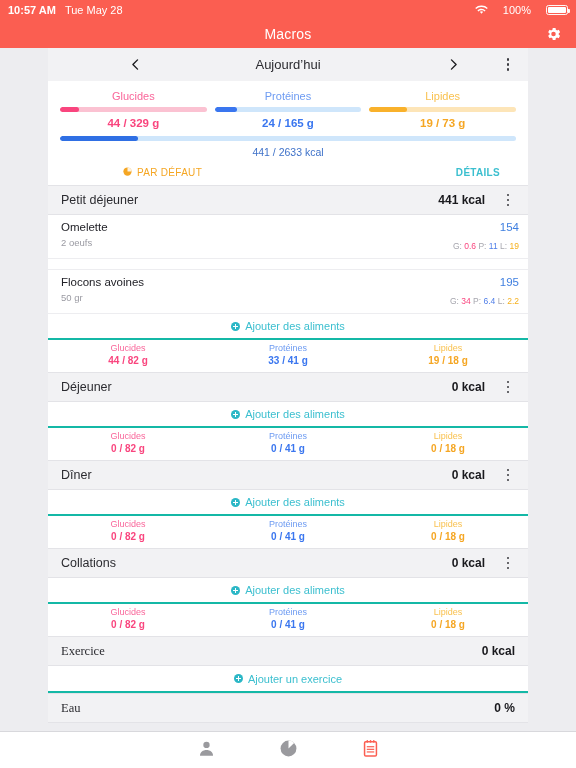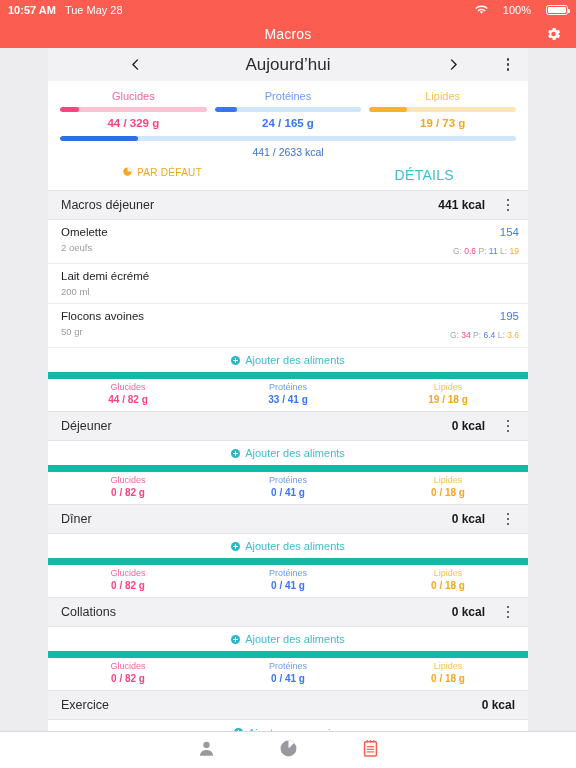--- a/index.html
+++ b/index.html
@@ -46,21 +46,21 @@
     position:relative;
   }
   .datenav .arrow{
     width:34px;height:33px;display:flex;align-items:center;justify-content:center;
     font-size:16px;color:#1b1b1f;
   }
   .datenav .arrow.left{margin-left:70px;}
   .datenav .arrow.right{margin-left:auto;margin-right:58px;}
   .datenav .today{
     position:absolute;left:0;right:0;text-align:center;
-    font-size:17px;color:#2b2b30;pointer-events:none;
+    font-size:13px;color:#2b2b30;pointer-events:none;
   }
   .kebab{
     width:22px;height:33px;display:flex;flex-direction:column;
     align-items:center;justify-content:center;gap:2.5px;
     position:absolute;right:9px;top:0;
   }
   .kebab span{width:2.6px;height:2.6px;border-radius:50%;background:#3a3a3f;display:block;}
   
   .summary{background:#fff;padding:9px 8px 7px;box-sizing:border-box;}
   .macros3{display:flex;}
@@ -68,21 +68,21 @@
   .m-name{text-align:center;font-size:11px;margin-bottom:5px;}
   .m-track{height:5px;border-radius:3px;overflow:hidden;}
   .m-fill{height:100%;border-radius:3px;}
   .m-val{text-align:center;font-size:11.5px;font-weight:bold;margin-top:5px;}
   .cal-track{height:5px;border-radius:3px;margin:7px 4px 0;overflow:hidden;background:#cfe6fb;}
   .cal-fill{height:100%;background:#2f6fe4;border-radius:3px;}
   .cal-val{text-align:center;font-size:10.5px;color:#3f72c9;margin-top:5px;font-weight:500;}
   .sumfoot{display:flex;align-items:flex-start;margin-top:9px;padding:0 20px;}
   .bydefault{display:flex;align-items:center;gap:5px;font-size:10px;color:#f5a623;
     letter-spacing:.3px;margin-left:47px;}
-  .details{margin-left:auto;margin-right:46px;font-size:14px;color:#3bbfcf;letter-spacing:.3px;}
+  .details{margin-left:auto;font-size:10px;color:#3bbfcf;letter-spacing:.3px;font-weight:bold;}
   
   .meal-head{
     background:#f2f2f4;height:30px;display:flex;align-items:center;
     padding:0 9px 0 13px;box-sizing:border-box;position:relative;
     border-top:1px solid #e3e3e7;border-bottom:1px solid #e3e3e7;
   }
   .meal-head .mtitle{font-size:12.5px;color:#2b2b30;}
   .meal-head .mkcal{margin-left:auto;font-size:12px;font-weight:bold;color:#19191d;}
   .meal-head .kb{position:static;margin-left:12px;height:30px;}
   
@@ -93,38 +93,38 @@
   .food .fleft .fname{font-size:11.5px;color:#222228;line-height:15px;}
   .food .fleft .fqty{font-size:9.5px;color:#9a9aa2;line-height:13px;margin-top:1px;}
   .food .fright{margin-left:auto;text-align:right;}
   .food .fkcal{font-size:11.5px;color:#3f7fe0;line-height:15px;}
   .food .fmac{font-size:8.5px;color:#a6a6ae;line-height:13px;margin-top:1px;white-space:nowrap;}
   .food .fmac b{font-weight:400;}
   .g-c{color:#f9457e;}.p-c{color:#4f7ee8;}.l-c{color:#f5b01e;}
   
   .addrow{
     background:#fff;height:24px;display:flex;align-items:center;justify-content:center;
-    gap:5px;font-size:11px;color:#3bbfcf;border-bottom:7px solid #14b8a6;
+    gap:5px;font-size:11px;color:#3bbfcf;border-bottom:2px solid #14b8a6;
   }
   .plus{width:9px;height:9px;border-radius:50%;background:#2bb7c6;position:relative;display:inline-block;}
   .plus:before,.plus:after{content:"";position:absolute;background:#fff;}
   .plus:before{left:2px;top:4px;width:5px;height:1.4px;}
   .plus:after{top:2px;left:3.8px;height:5px;width:1.4px;}
   
   .mtotals{background:#fff;display:flex;padding:3px 0 6px;}
   .mt-col{flex:1;text-align:center;}
   .mt-name{font-size:9px;}
   .mt-val{font-size:10px;font-weight:bold;margin-top:2px;}
   
   .simple-head{
     background:#f2f2f4;height:30px;display:flex;align-items:center;
     padding:0 13px;box-sizing:border-box;
     border-top:1px solid #e3e3e7;border-bottom:1px solid #e3e3e7;
   }
-  .simple-head .stitle{font-size:12.5px;color:#2b2b30;}
+  .simple-head .stitle{font-size:12.5px;color:#2b2b30;font-family:Liberation Serif, serif;}
   .simple-head .sval{margin-left:auto;font-size:12px;font-weight:bold;color:#19191d;}
   
   .tabbar{
     position:absolute;left:0;right:0;bottom:0;height:36px;background:#fff;
     border-top:1px solid #d8d8dc;display:flex;align-items:center;justify-content:center;gap:56px;
   }
   .tab{width:26px;height:26px;display:flex;align-items:center;justify-content:center;}
 </style>
 </head>
 <body>
@@ -214,21 +214,21 @@
                 <path d="M6 6V.5A5.5 5.5 0 0 1 11.5 6z" fill="#fff" opacity=".85"></path>
               </svg>
           </span>
           <span>PAR DÉFAUT</span>
         </span>
         <span class="details">DÉTAILS</span>
       </div>
     </div>
 
     <div class="meal-head">
-      <span class="mtitle">Macros déjeuner</span>
+      <span class="mtitle">Petit déjeuner</span>
       <span class="mkcal">441 kcal</span>
       <span class="kebab kb">
           <span></span>
           <span></span>
           <span></span>
         </span>
     </div>
     <div class="food">
       <span class="fleft">
         <span class="fname" style="display:block">Omelette</span>
@@ -237,36 +237,32 @@
       <span class="fright">
         <span class="fkcal" style="display:block">154</span>
         <span class="fmac">
           <b>G:</b> <b class="g-c">0.6</b>
           <b>P:</b> <b class="p-c">11</b>
           <b>L:</b> <b class="l-c">19</b>
         </span>
       </span>
     </div>
     <div class="food">
-      <span class="fleft">
-        <span class="fname" style="display:block">Lait demi écrémé</span>
-        <span class="fqty" style="display:block">200 ml</span>
-      </span>
     </div>
     <div class="food">
       <span class="fleft">
         <span class="fname" style="display:block">Flocons avoines</span>
         <span class="fqty" style="display:block">50 gr</span>
       </span>
       <span class="fright">
         <span class="fkcal" style="display:block">195</span>
         <span class="fmac">
           <b>G:</b> <b class="g-c">34</b>
           <b>P:</b> <b class="p-c">6.4</b>
-          <b>L:</b> <b class="l-c">3.6</b>
+          <b>L:</b> <b class="l-c">2.2</b>
         </span>
       </span>
     </div>
     <div class="addrow">
       <span class="plus"></span>
       <span>Ajouter des aliments</span>
     </div>
     <div class="mtotals">
       <div class="mt-col">
         <div class="mt-name" style="color:#f9669a">Glucides</div>

